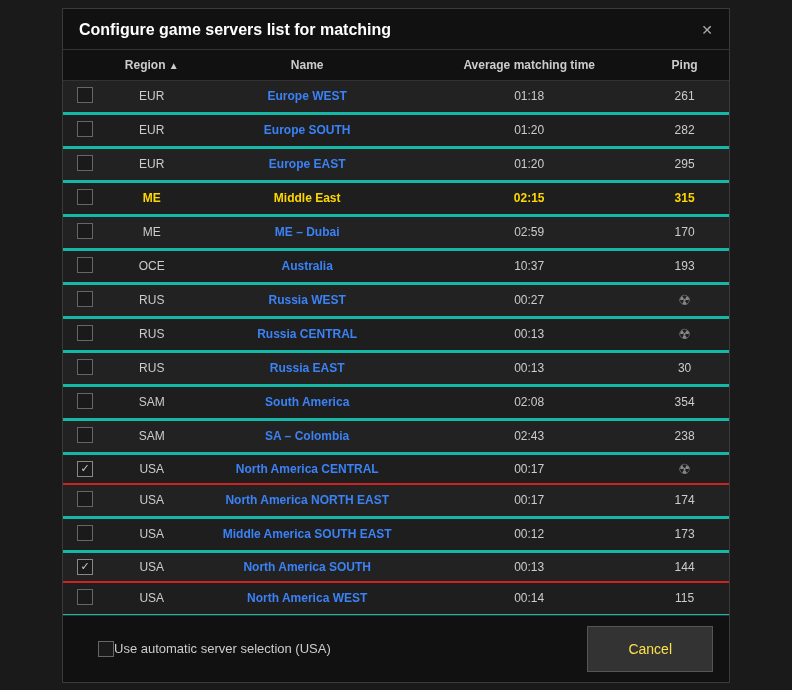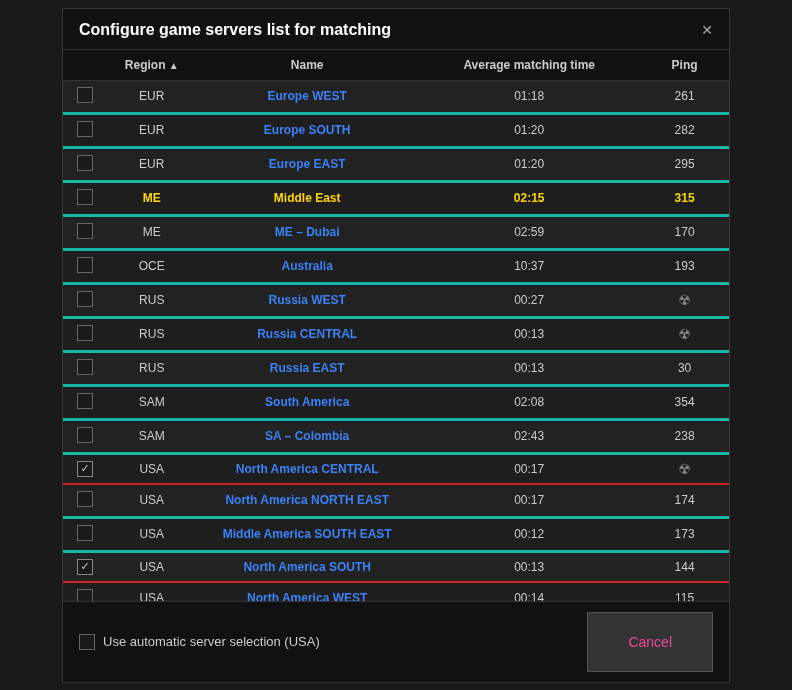--- a/index.html
+++ b/index.html
@@ -140,40 +140,40 @@
     .footer {
       background: #111;
       padding: 10px 16px;
       display: flex;
       align-items: center;
       border-top: 1px solid #333;
       gap: 10px;
     }
     .footer-checkbox-label {
       display: flex;
-      gap: 8px;
       flex: 1;
+      margin-left: 19px;
     }
     .footer-checkbox {
       width: 16px;
       height: 16px;
       border: 1px solid #666;
       background: #1a1a1a;
       cursor: pointer;
       display: inline-block;
     }
     .footer-label-text {
       color: #ccc;
       font-size: 13px;
     }
     .btn-cancel {
       background: #333;
-      color: #ec4899;
+      color: #fde047;
       border: 1px solid #555;
-      padding: 21px 40px;
+      padding: 14px 40px;
       font-size: 14px;
       cursor: pointer;
     }
     .btn-apply {
       background: linear-gradient(180deg, #c8b060 0%, #8a6a10 60%, #5a4000 100%);
       color: #fff;
       border: 1px solid #c8a030;
       padding: 10px 60px;
       font-size: 14px;
       font-weight: bold;

